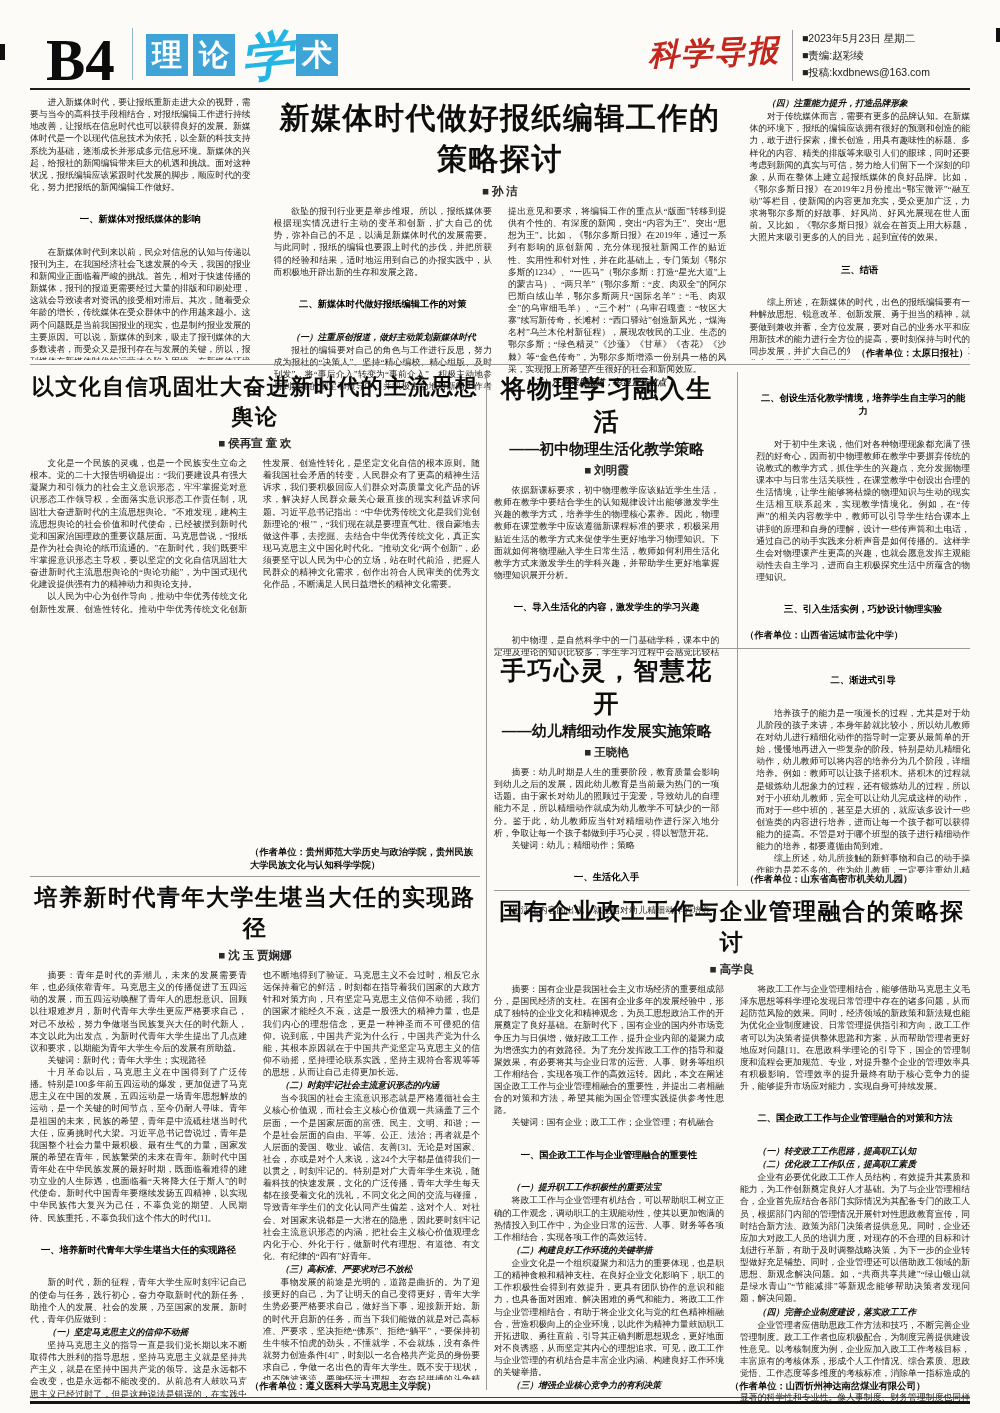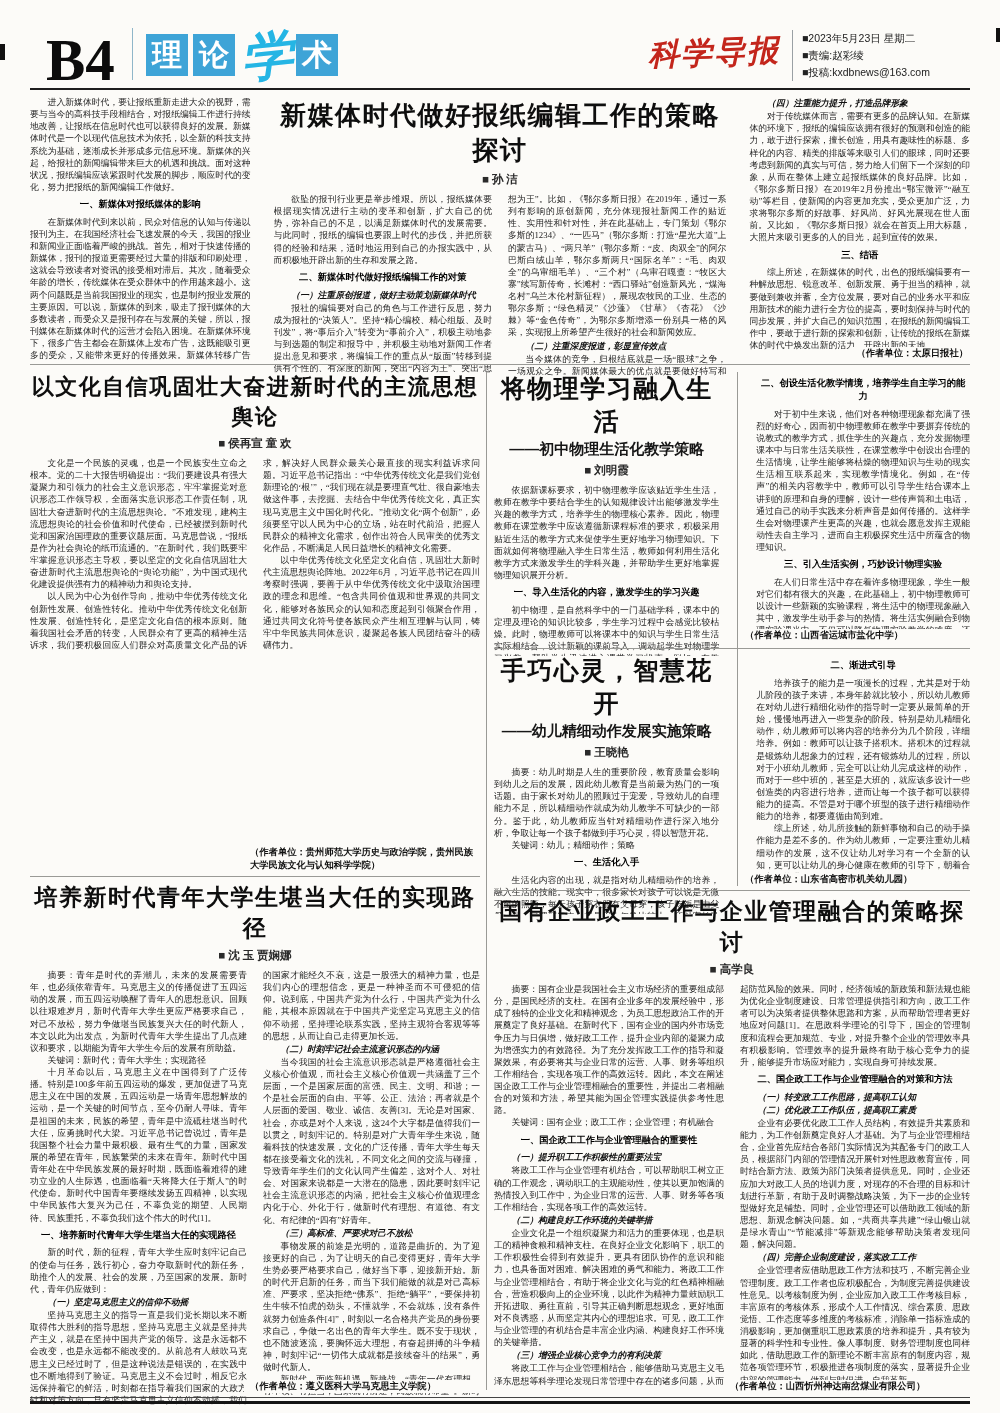--- a/index.html
+++ b/index.html
@@ -22,32 +22,32 @@
   .issue-info div{white-space:nowrap;}
   .header-rule{position:absolute;left:30px;top:88px;width:940px;height:2px;background:#1d1d1d;}
   
   .art-title{font-family:"Liberation Sans","DejaVu Sans",sans-serif;font-weight:900;color:#0e0e0e;
              text-align:center;letter-spacing:1.5px;margin:0;}
   .subtitle{font-family:"Liberation Sans",sans-serif;font-weight:bold;text-align:center;color:#161616;margin:2px 0 0;}
   .byline{text-align:center;font-size:11.5px;font-weight:bold;color:#2a2a2a;margin:4px 0 6px;}
   .body-text{font-size:8.8px;line-height:1.38;text-align:justify;color:#232323;overflow:hidden;}
   .cols2{column-count:2;column-gap:16px;}
   .para{margin:0;text-indent:2em;}
-  .sub1{margin:5px 0;text-indent:0;text-align:center;font-weight:bold;color:#000;
+  .sub1{margin:20px 0;text-indent:0;text-align:center;font-weight:bold;color:#000;
         font-family:"Liberation Sans",sans-serif;font-size:9.3px;}
   .sub2{margin:1px 0;text-indent:2em;font-weight:bold;font-style:italic;color:#111;}
   .kai{margin:0;text-indent:2em;color:#1b1b1b;}
   .author-line{position:absolute;font-weight:bold;font-size:9.3px;color:#111;text-align:left;background:#fcfbf8;padding-left:6px;}
   .rule-h{position:absolute;background:#9a9a96;height:1px;}
   .rule-v{position:absolute;background:#9a9a96;width:1px;}
   
   .art1{position:absolute;left:30px;top:96px;width:940px;height:264px;display:flex;gap:23px;}
   .art1 .side-col{width:226px;height:264px;}
   .art1 .center{width:464px;}
-  .art1 .center .art-title{font-size:26px;margin-top:2px;}
+  .art1 .center .art-title{font-size:30px;margin-top:2px;}
   .art1 .center .cbody{height:192px;}
   
   .art2{position:absolute;left:30px;top:372px;width:450px;height:500px;}
   .art2 .art-title{font-size:22px;}
   .art2 .abody{height:438px;margin-top:2px;}
   
   .half-art{position:absolute;display:flex;gap:37px;}
   .half-art .lcol{width:234px;}
   .half-art .rcol{width:222px;position:relative;}
   .half-art .art-title{font-size:25px;}
@@ -122,21 +122,20 @@
     <div class="author-line" style="right:2px;bottom:0;">（作者单位：太原日报社）</div>
   </div>
   <div class="rule-h" style="left:30px;top:364px;width:940px;"></div>
 
   <div class="art2">
     <h2 class="art-title">以文化自信巩固壮大奋进新时代的主流思想舆论</h2>
     <div class="byline">■ 侯再宣 童 欢</div>
     <div class="abody body-text cols2">
         <p class="para">文化是一个民族的灵魂，也是一个民族安生立命之根本。党的二十大报告明确提出：“我们要建设具有强大凝聚力和引领力的社会主义意识形态，牢牢掌握党对意识形态工作领导权，全面落实意识形态工作责任制，巩固壮大奋进新时代的主流思想舆论。”不难发现，建构主流思想舆论的社会价值和时代使命，已经被摆到新时代党和国家治国理政的重要议题层面。马克思曾说，“报纸是作为社会舆论的纸币流通的。”在新时代，我们既要牢牢掌握意识形态主导权，要以坚定的文化自信巩固壮大奋进新时代主流思想舆论的“舆论功能”，为中国式现代化建设提供强有力的精神动力和舆论支持。</p>
         <p class="para">以人民为中心为创作导向，推动中华优秀传统文化创新性发展、创造性转化。推动中华优秀传统文化创新性发展、创造性转化，是坚定文化自信的根本原则。随着我国社会矛盾的转变，人民群众有了更高的精神生活诉求，我们要积极回应人们群众对高质量文化产品的诉求，解决好人民群众最关心最直接的现实利益诉求问题。习近平总书记指出：“中华优秀传统文化是我们党创新理论的‘根’”，“我们现在就是要理直气壮、很自豪地去做这件事，去挖掘、去结合中华优秀传统文化，真正实现马克思主义中国化时代化。”推动文化“两个创新”，必须要坚守以人民为中心的立场，站在时代前沿，把握人民群众的精神文化需求，创作出符合人民审美的优秀文化作品，不断满足人民日益增长的精神文化需要。</p>
-        <p class="para">以中华优秀传统文化坚定文化自信，巩固壮大新时代主流思想舆论阵地。2022年6月，习近平总书记在四川考察时强调，要善于从中华优秀传统文化中汲取治国理政的理念和思维。“包含共同价值观和世界观的共同文化，能够对各族民众的认知和态度起到引领聚合作用，通过共同文化符号使各族民众产生相互理解与认同，铸牢中华民族共同体意识，凝聚起各族人民团结奋斗的磅礴伟力。</p>
       </div>
     <div class="author-line" style="right:0;bottom:0;width:230px;">（作者单位：贵州师范大学历史与政治学院，贵州民族大学民族文化与认知科学学院）</div>
   </div>
 
   <div class="half-art art3">
     <div class="lcol">
       <h2 class="art-title">将物理学习融入生活</h2>
       <div class="subtitle">——初中物理生活化教学策略</div>
       <div class="byline">■ 刘明霞</div>
       <div class="lbody body-text">

